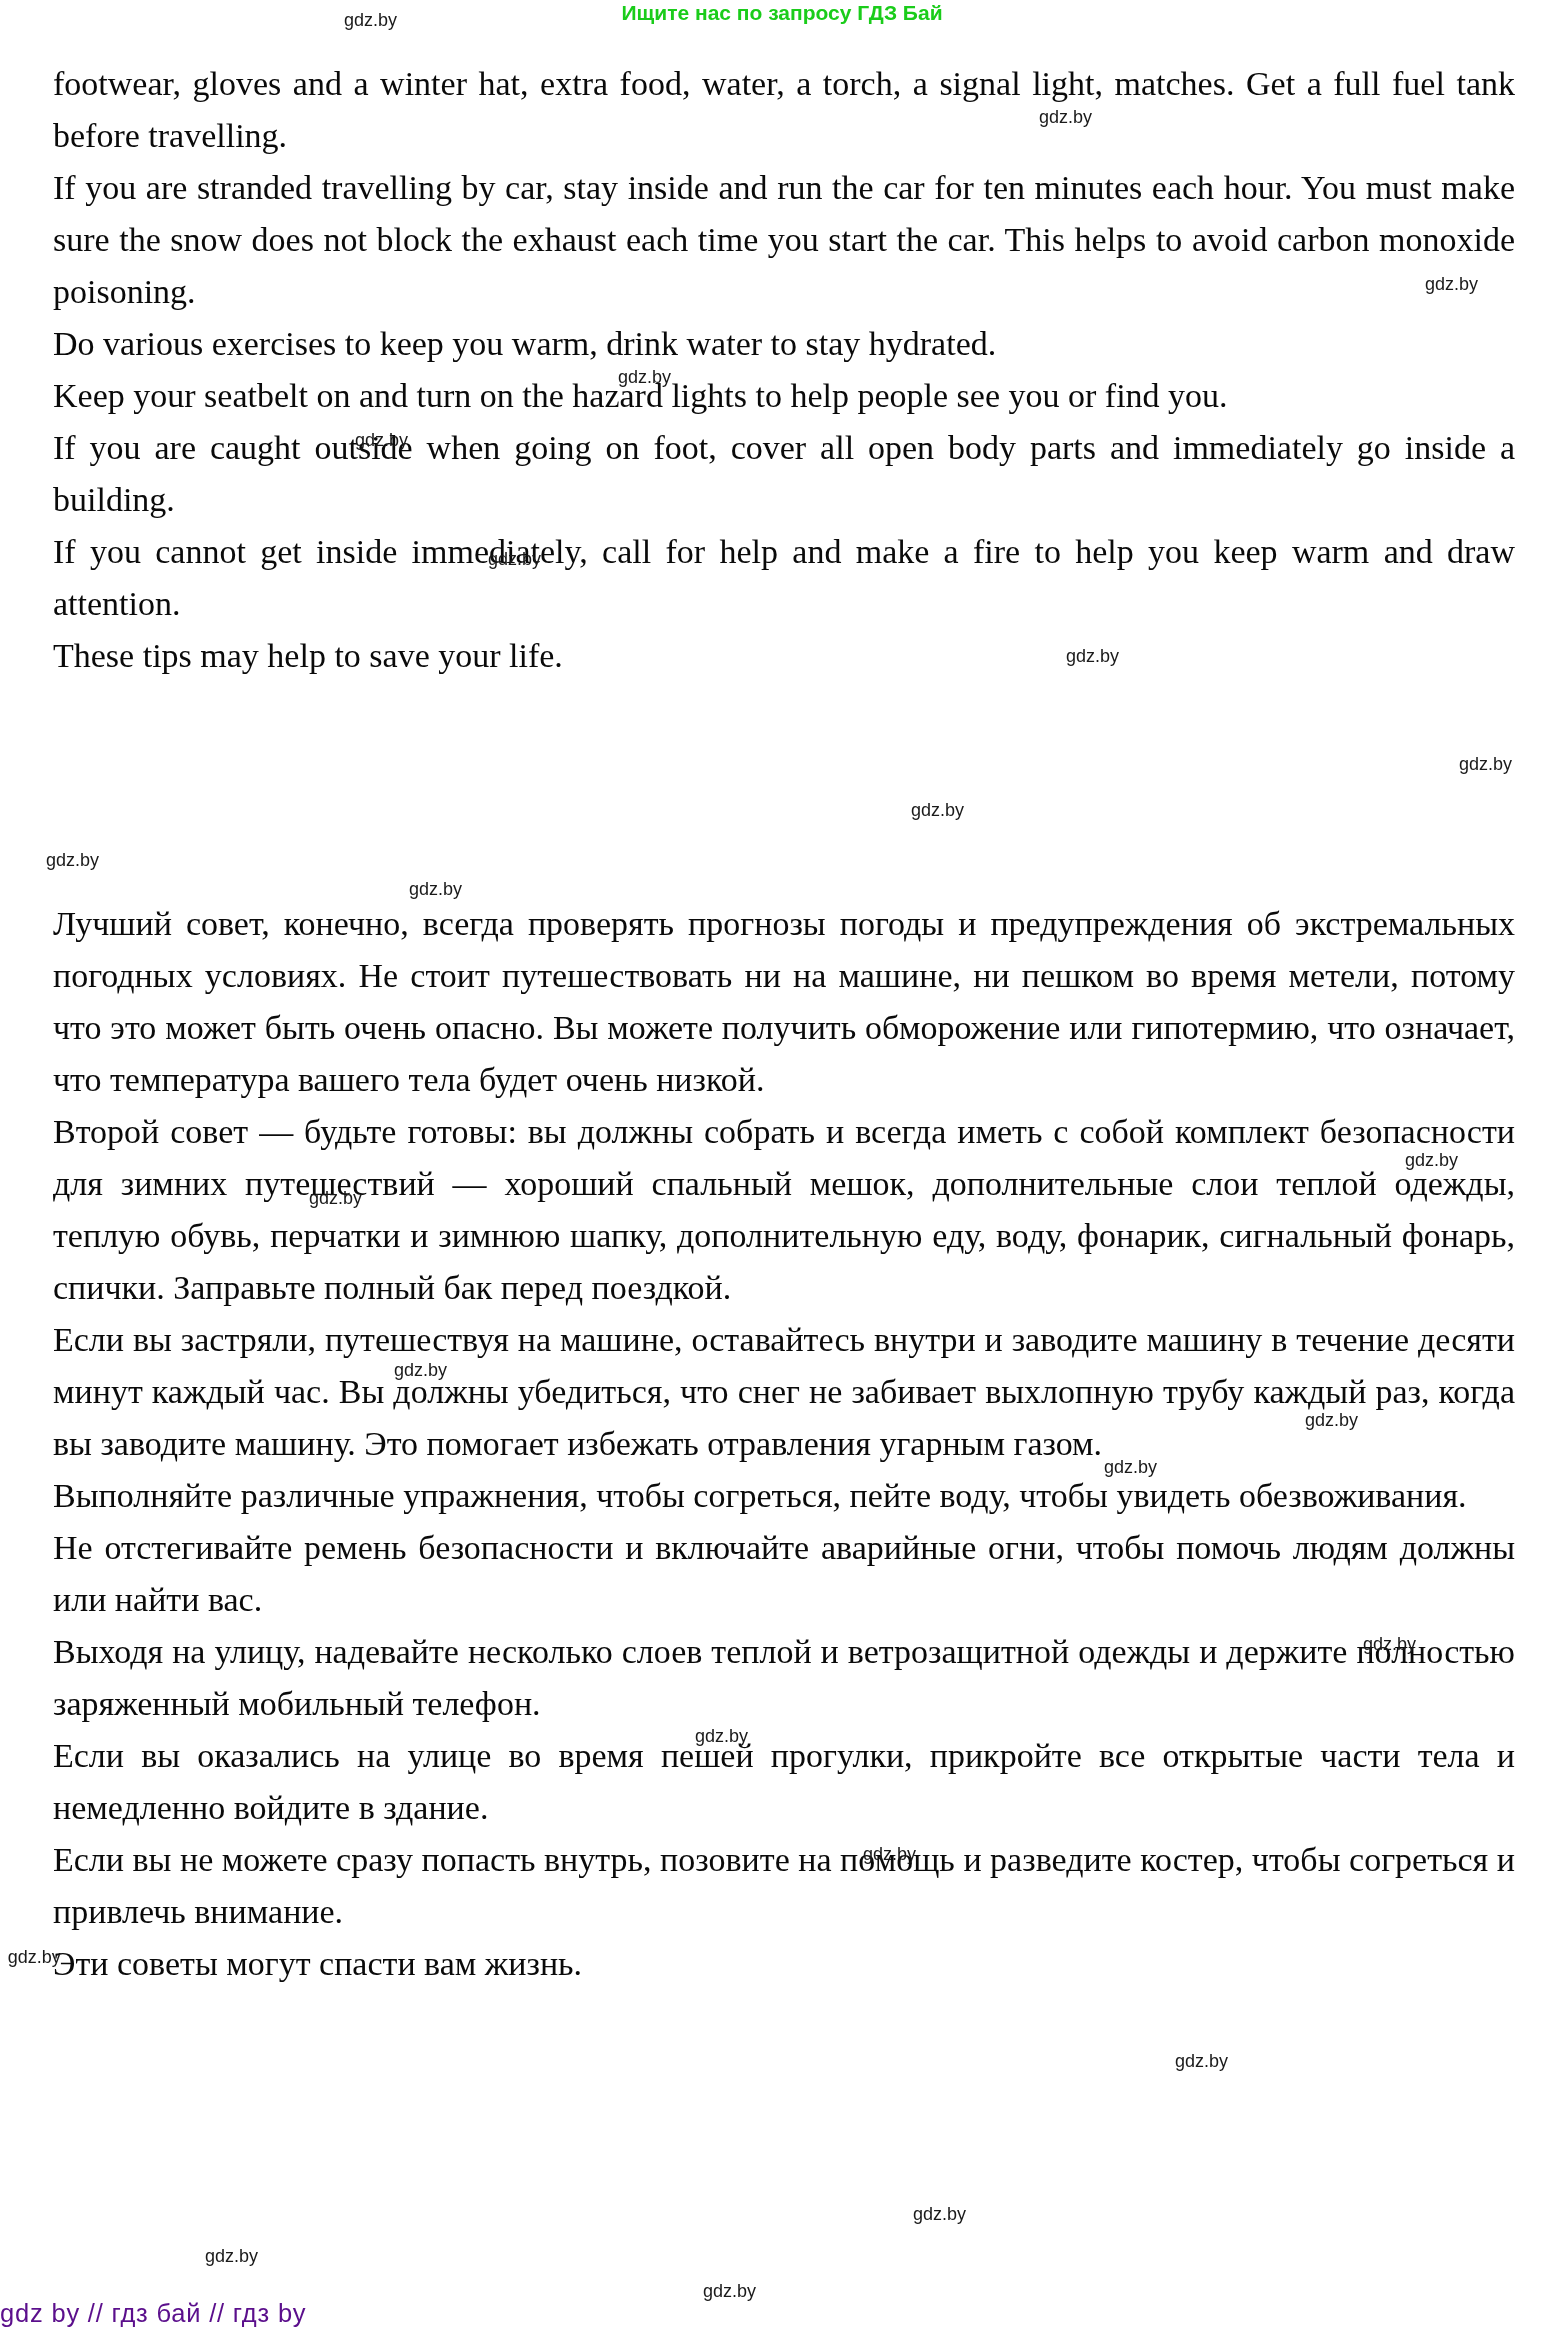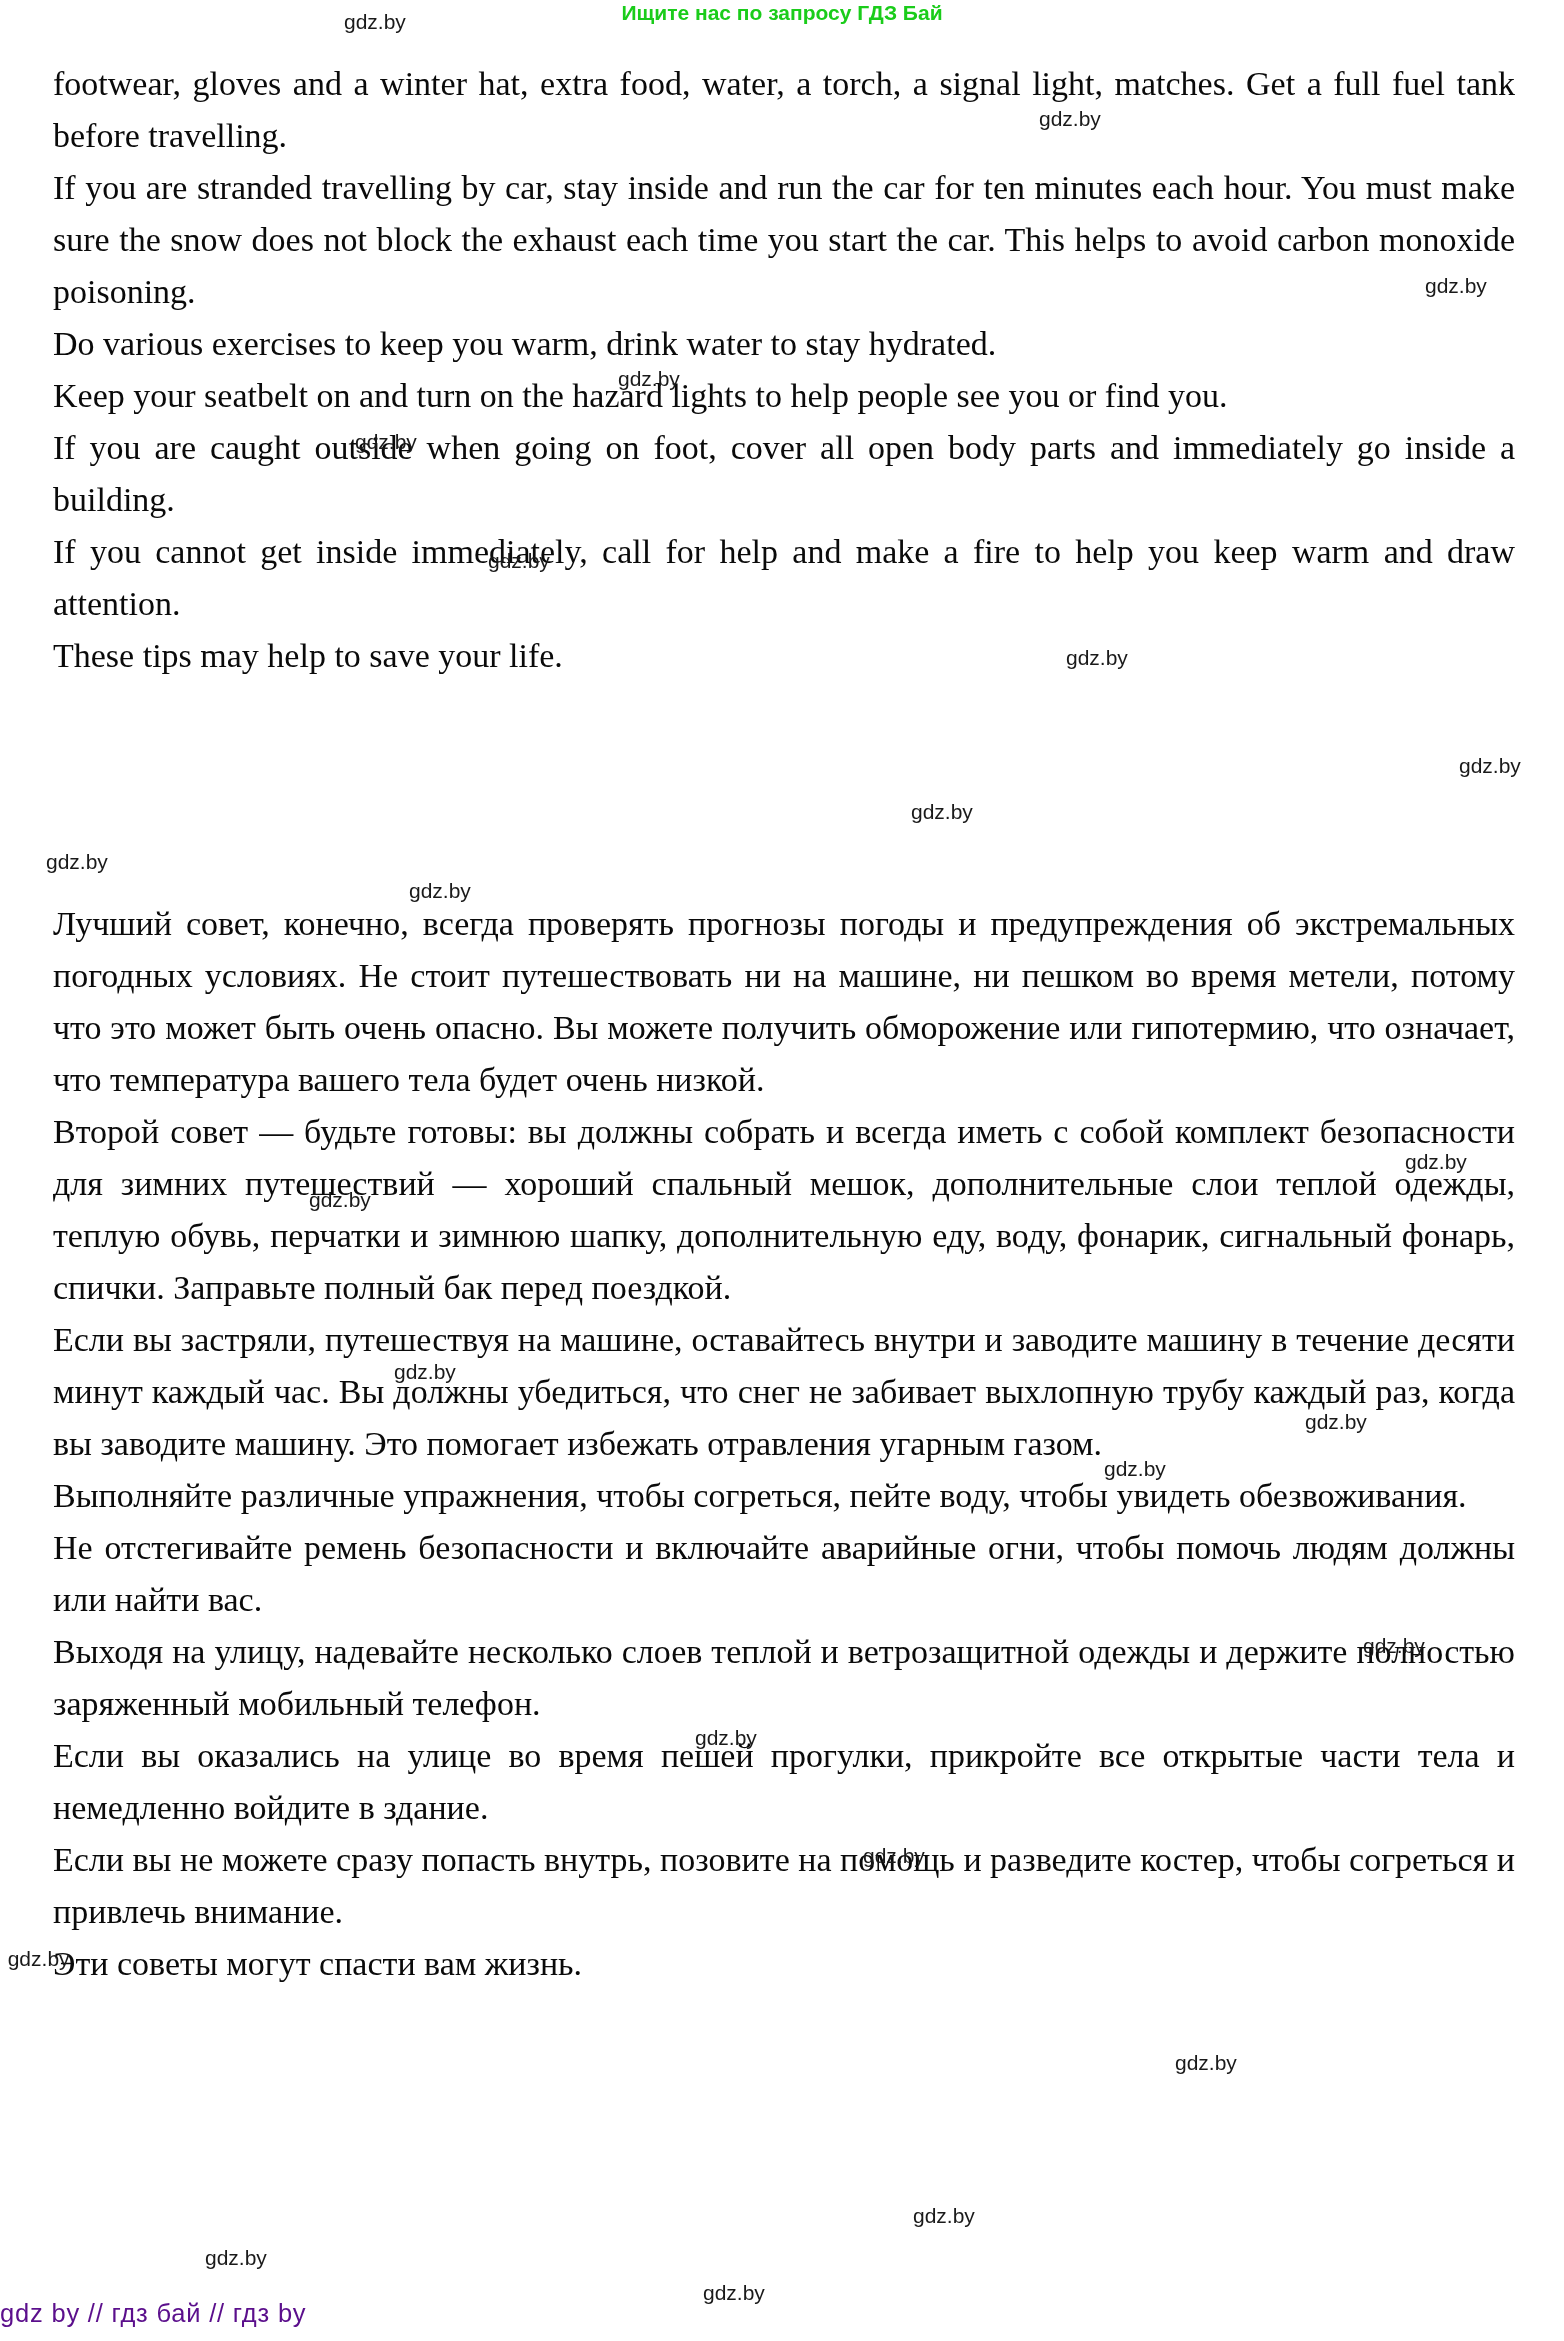--- a/index.html
+++ b/index.html
@@ -50,21 +50,21 @@
     text-justify: inter-word;
     -webkit-hyphens: none;
     hyphens: none;
   }
   .para.last-line-left { text-align-last: left; }
 
   
   .wm {
     position: absolute;
     font-family: "Liberation Sans", "DejaVu Sans", sans-serif;
-    font-size: 21px;
+    font-size: 18px;
     color: #1a1a1a;
     white-space: nowrap;
     line-height: 1;
     pointer-events: none;
   }
 
   
   #footer-links {
     position: absolute;
     bottom: 14px;

